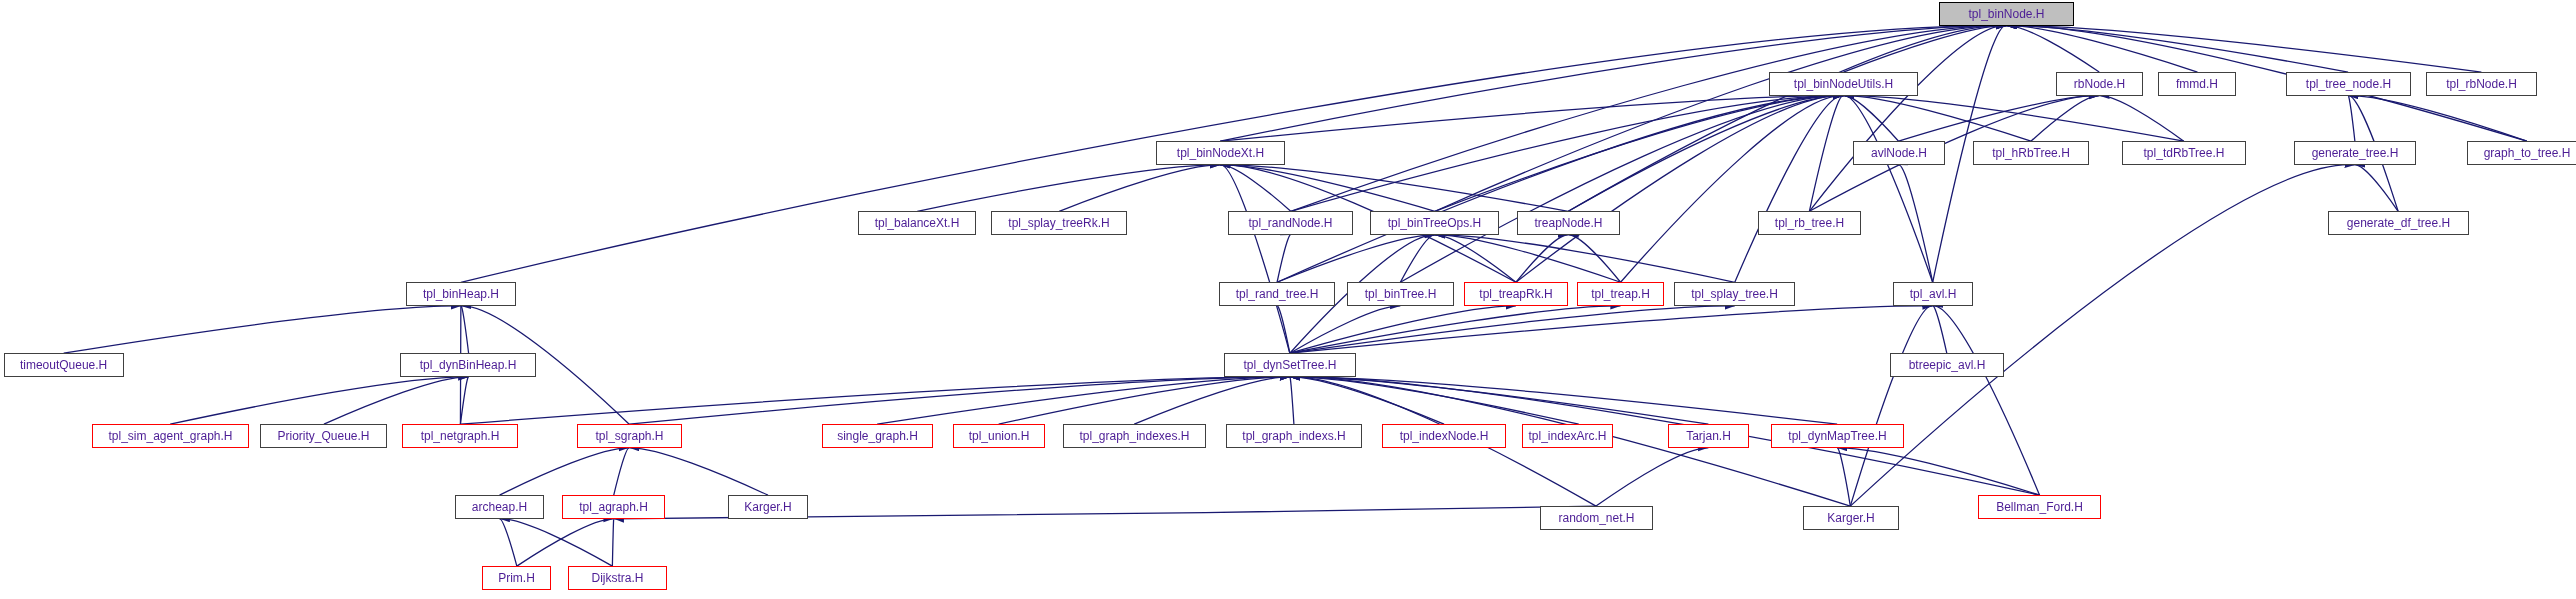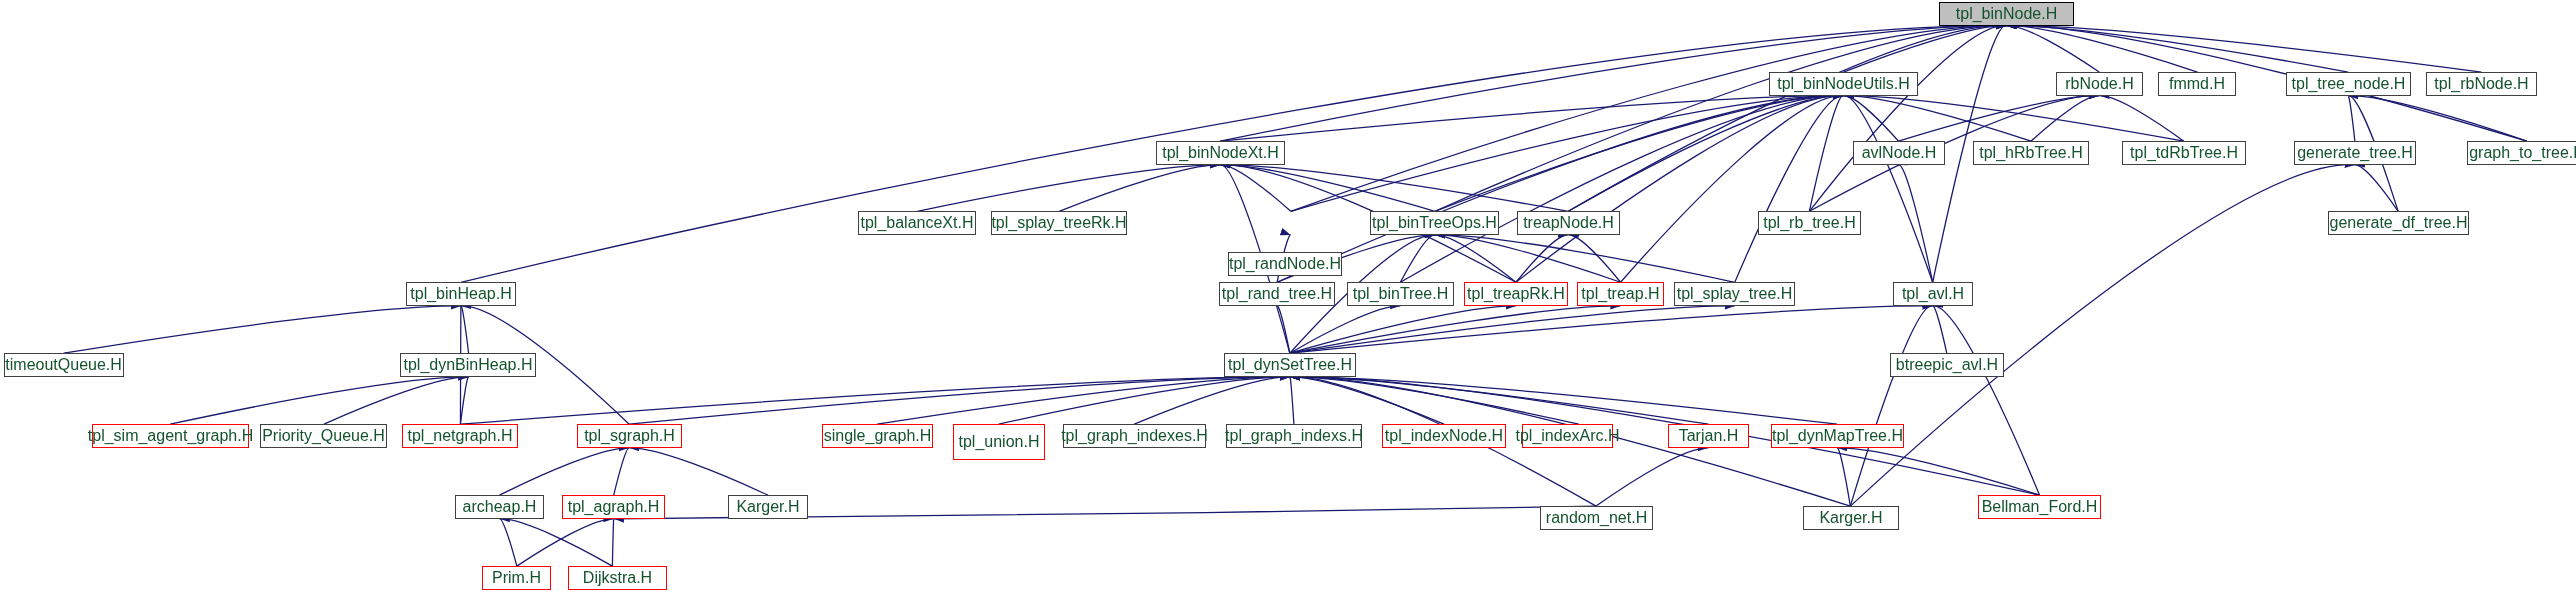--- a/index.html
+++ b/index.html
@@ -1,21 +1,21 @@
 <!DOCTYPE html>
 <html style="font-size:14.6px"><head>
 <meta charset="utf-8">
 <style>
   html,body{margin:0;padding:0;background:#ffffff;}
   #graph{position:relative;width:2576px;height:600px;overflow:hidden;
          font-family:"Liberation Sans",sans-serif;background:#ffffff;}
   #edges{position:absolute;left:0;top:0;width:2576px;height:600px;}
   .node{position:absolute;box-sizing:border-box;display:flex;align-items:center;
         justify-content:center;background:#ffffff;border:0.9px solid #404040;
-        font-size:16px;color:#14532d;white-space:nowrap;height:24px;}
+        font-size:12px;color:#4c1d95;white-space:nowrap;height:24px;}
   .node.red{border:1.5px solid #ff0000;}
   .node.root{background:#bfbfbf;border:0.9px solid #000000;}
   .node span{pointer-events:none;}
 </style>
 </head>
 <body>
 
 <div id="graph">
   <svg id="edges" xmlns="http://www.w3.org/2000/svg" viewBox="0 0 2831 659">
     <defs>
@@ -155,21 +155,21 @@
       </div>
       <div class="node" style="left: 2467px; top: 141px; width: 120px; height: 24px;">
         <span>graph_to_tree.H</span>
       </div>
       <div class="node" style="left: 858px; top: 211px; width: 118px; height: 24px;">
         <span>tpl_balanceXt.H</span>
       </div>
       <div class="node" style="left: 991px; top: 211px; width: 136px; height: 24px;">
         <span>tpl_splay_treeRk.H</span>
       </div>
-      <div class="node" style="left: 1228px; top: 211px; width: 114px; height: 24px; margin-top: 41px;">
+      <div class="node" style="left: 1228px; top: 211px; width: 125px; height: 24px;">
         <span>tpl_randNode.H</span>
       </div>
       <div class="node" style="left: 1370px; top: 211px; width: 129px; height: 24px;">
         <span>tpl_binTreeOps.H</span>
       </div>
       <div class="node" style="left: 1517px; top: 211px; width: 103px; height: 24px;">
         <span>treapNode.H</span>
       </div>
       <div class="node" style="left: 1758px; top: 211px; width: 103px; height: 24px;">
         <span>tpl_rb_tree.H</span>
@@ -218,21 +218,21 @@
       </div>
       <div class="node red" style="left: 402px; top: 424px; width: 116px; height: 24px;">
         <span>tpl_netgraph.H</span>
       </div>
       <div class="node red" style="left: 577px; top: 424px; width: 105px; height: 24px;">
         <span>tpl_sgraph.H</span>
       </div>
       <div class="node red" style="left: 822px; top: 424px; width: 111px; height: 24px;">
         <span>single_graph.H</span>
       </div>
-      <div class="node red" style="left: 953px; top: 424px; width: 92px; height: 36px;">
+      <div class="node red" style="left: 953px; top: 424px; width: 92px; height: 24px;">
         <span>tpl_union.H</span>
       </div>
       <div class="node" style="left: 1063px; top: 424px; width: 143px; height: 24px;">
         <span>tpl_graph_indexes.H</span>
       </div>
       <div class="node" style="left: 1226px; top: 424px; width: 136px; height: 24px;">
         <span>tpl_graph_indexs.H</span>
       </div>
       <div class="node red" style="left: 1382px; top: 424px; width: 124px; height: 24px;">
         <span>tpl_indexNode.H</span>

